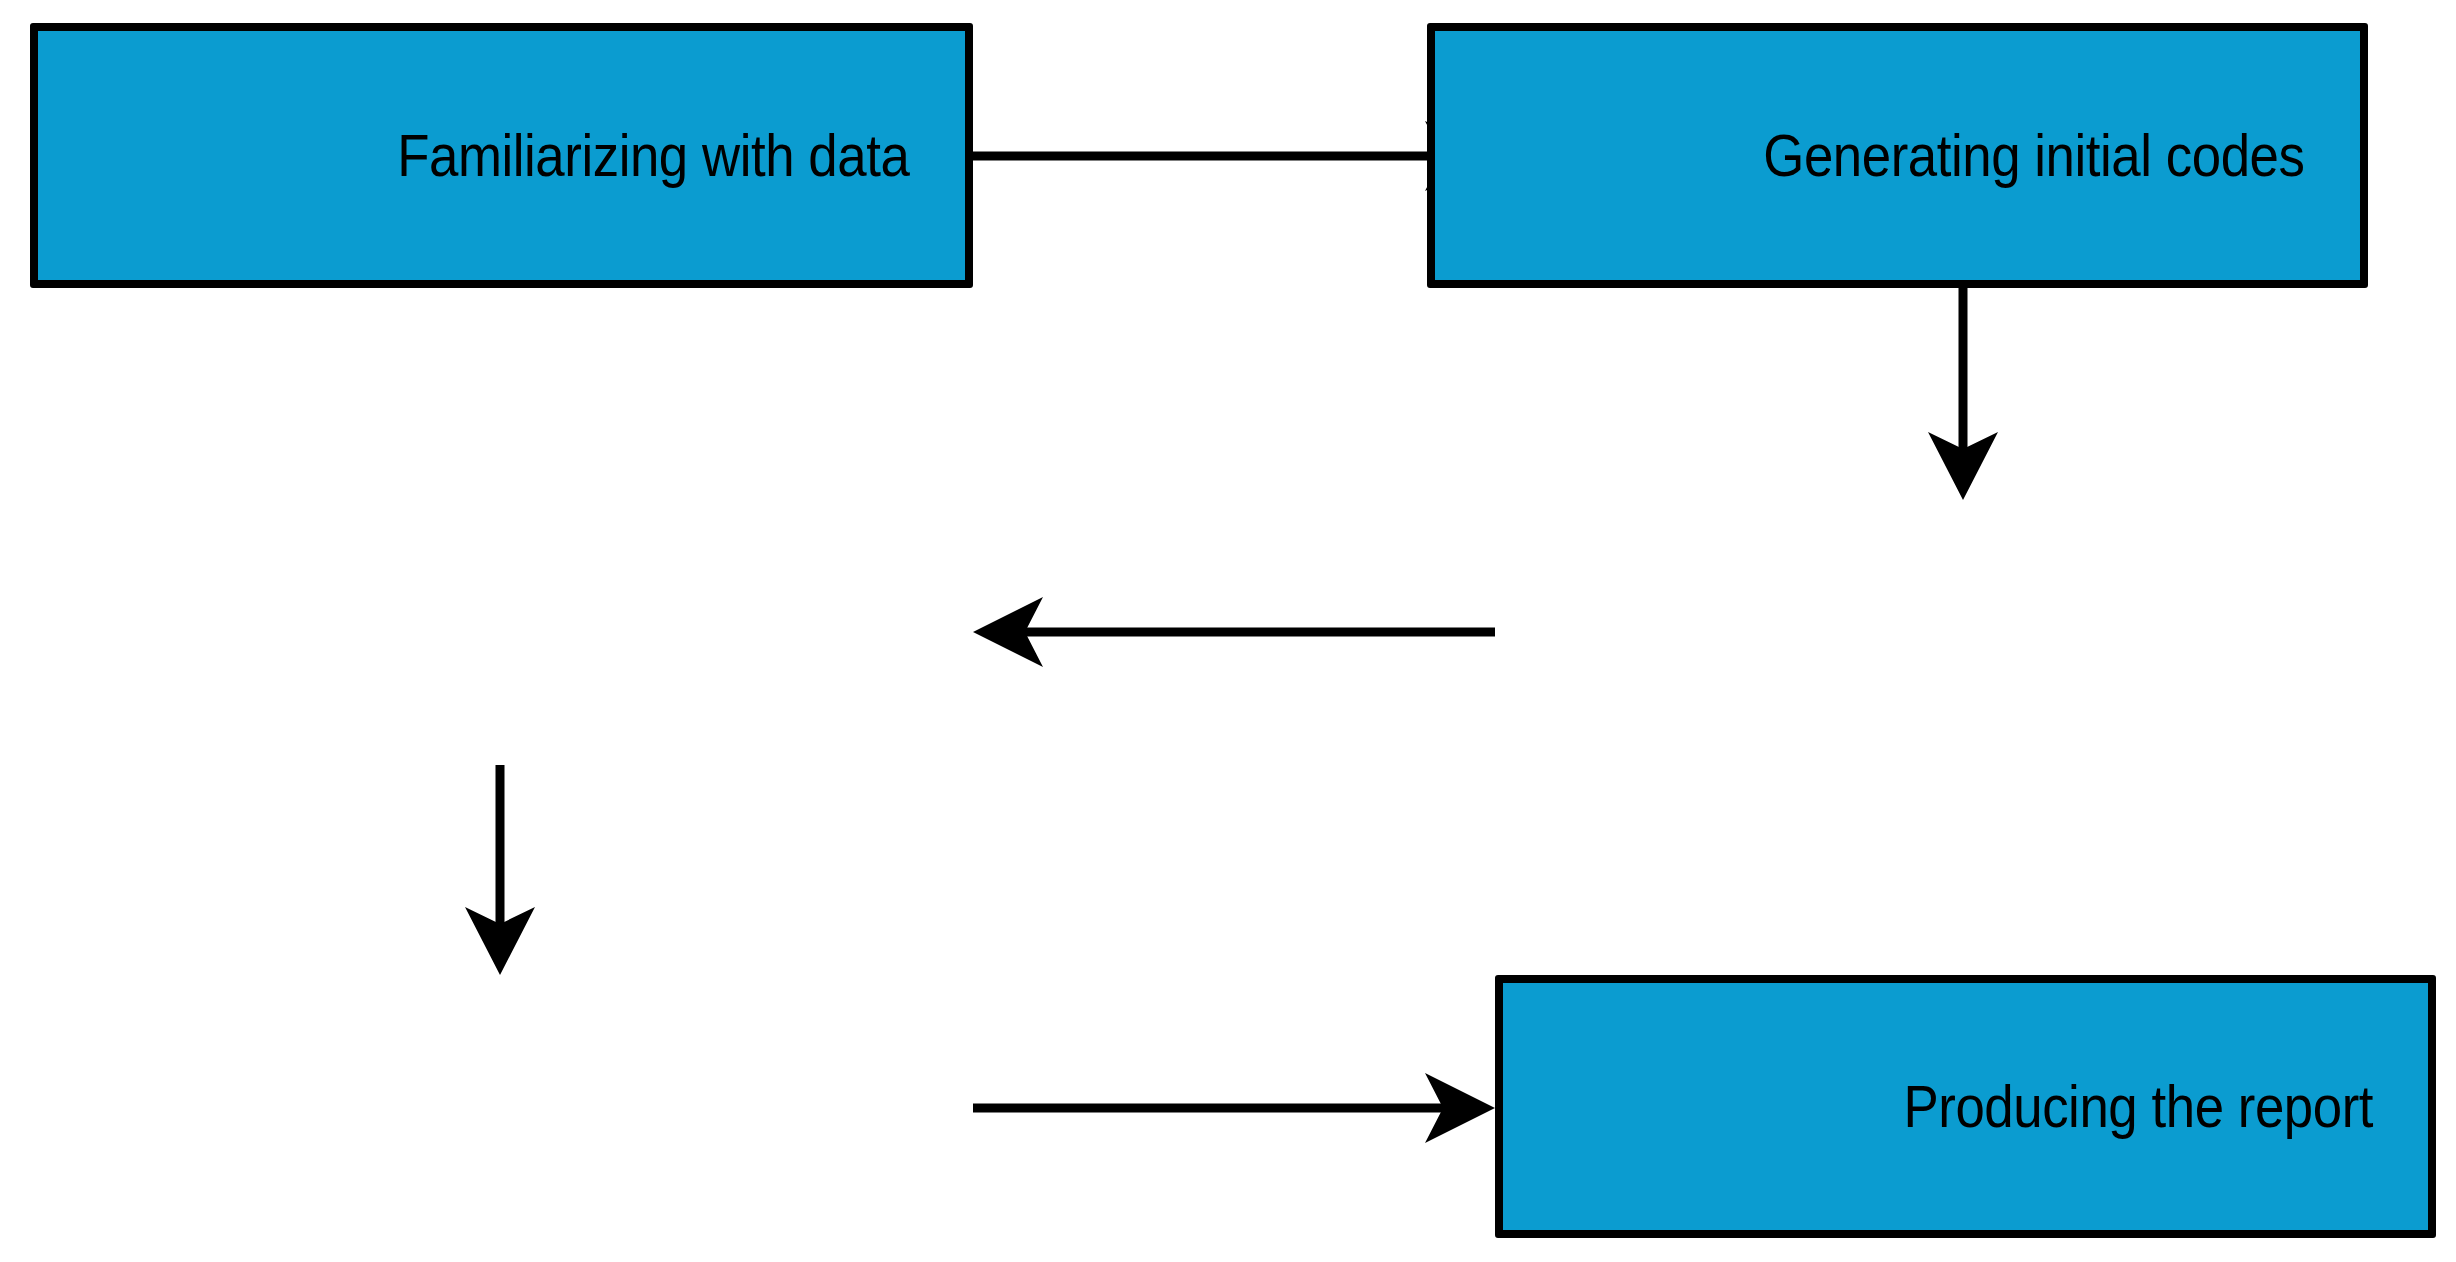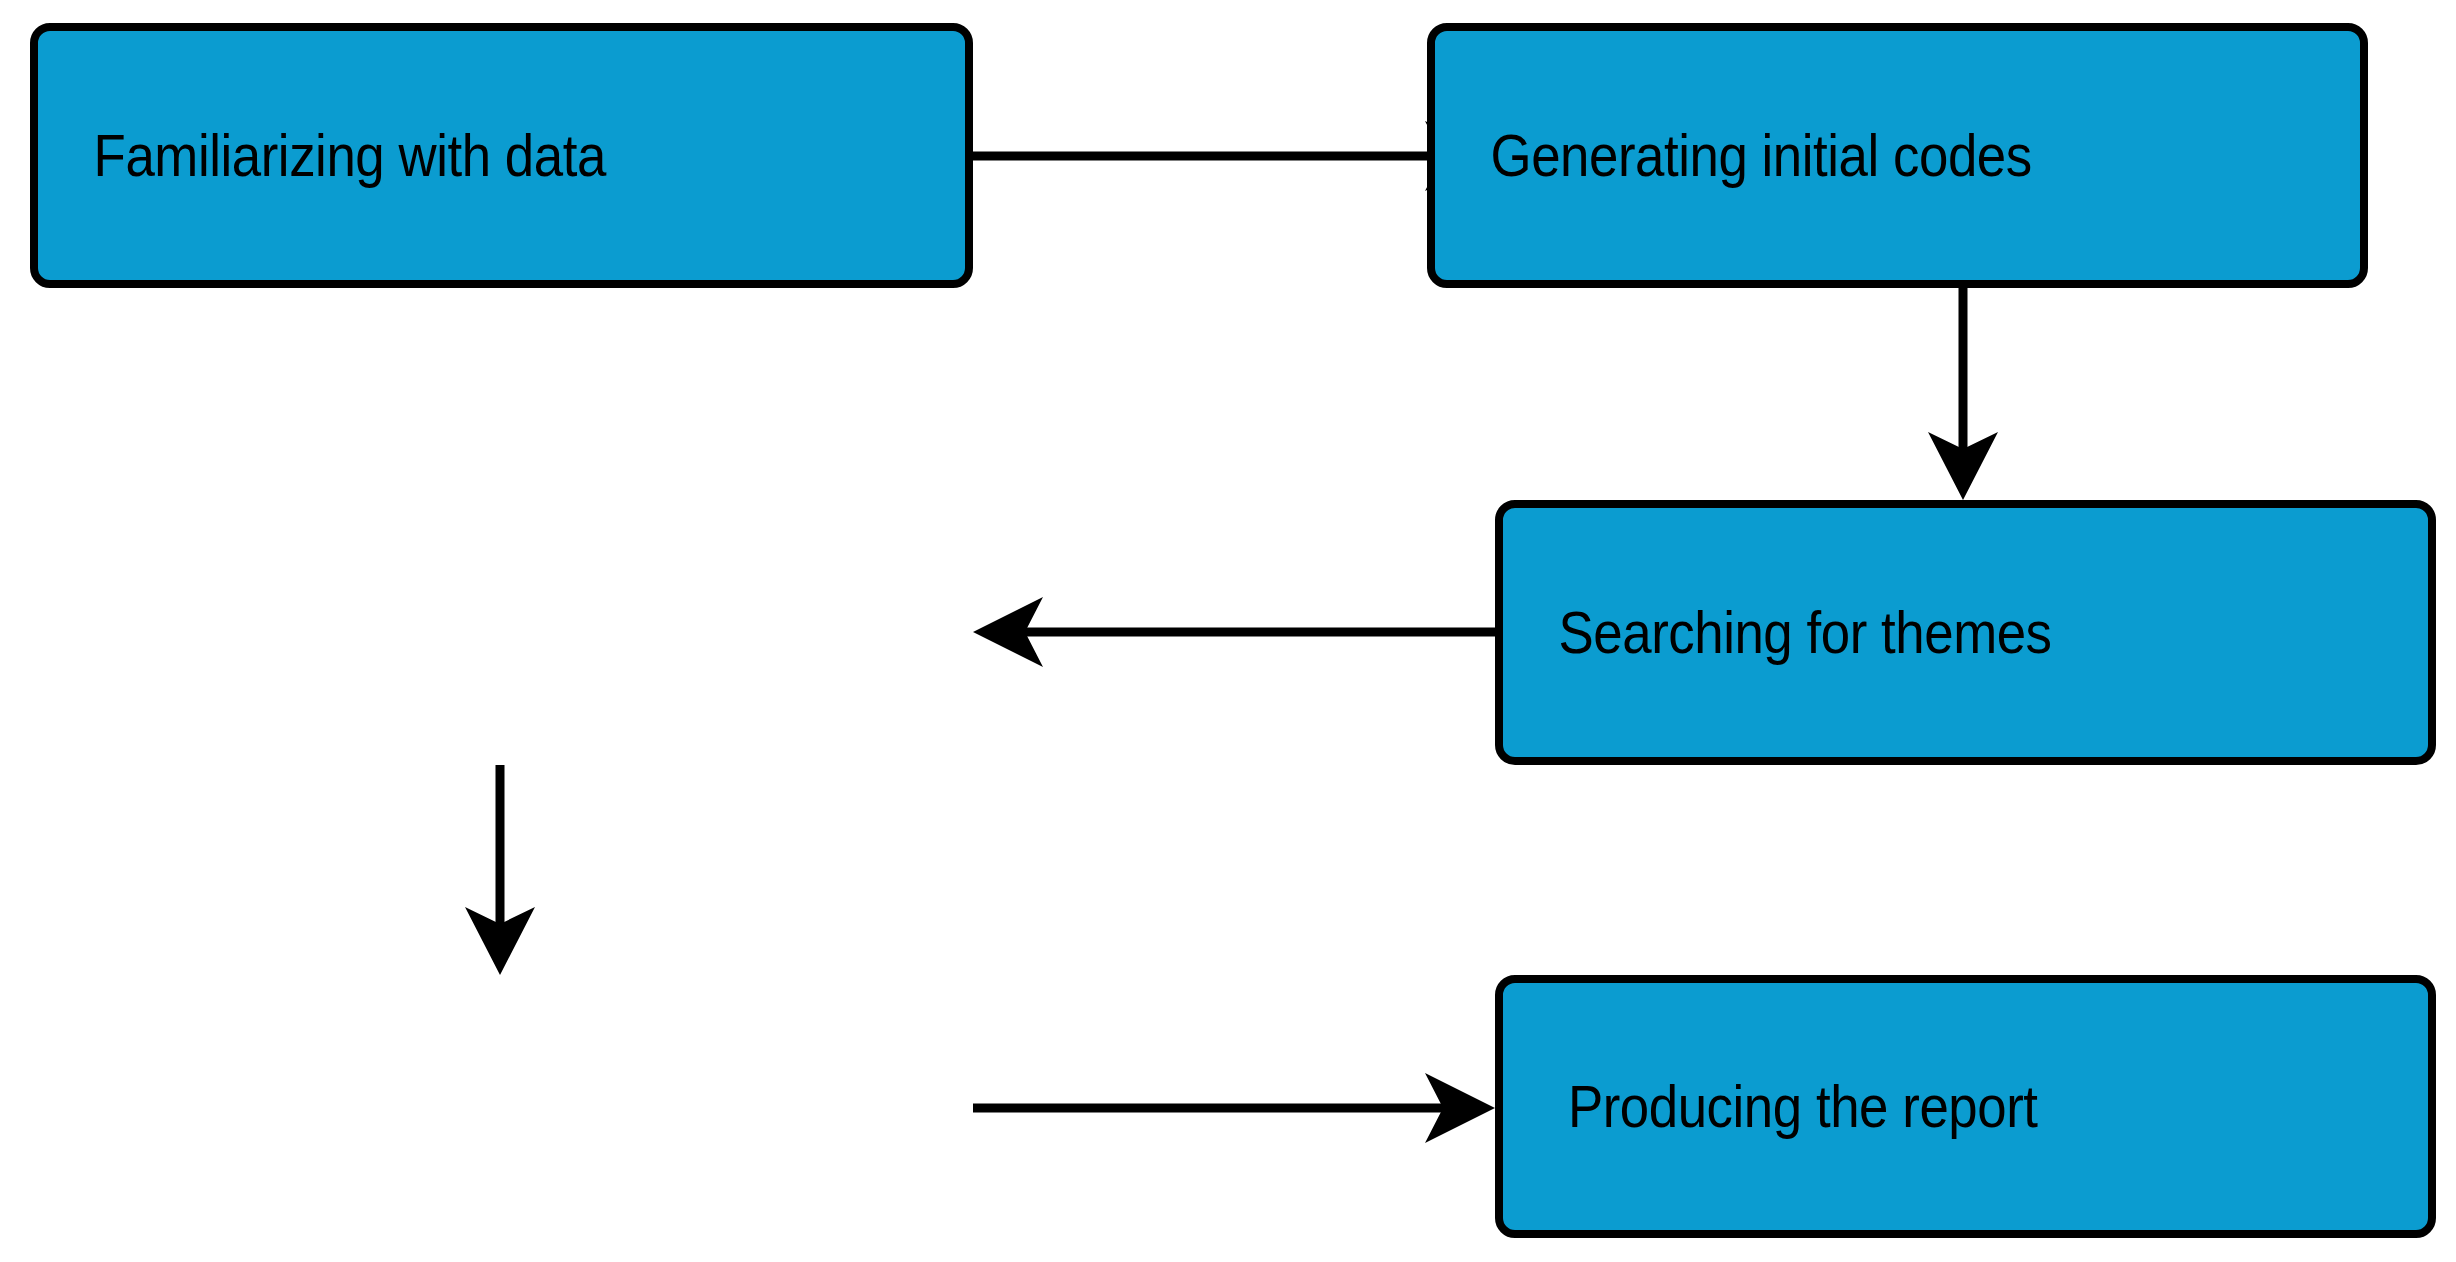--- a/index.html
+++ b/index.html
@@ -22,25 +22,25 @@
     left: 0;
     top: 0;
     width: 2456px;
     height: 1262px;
   }
   .node-box {
     position: absolute;
     box-sizing: border-box;
     background: #0b9cd0;
     border: 8px solid #000000;
-    border-radius: 20px;
+    border-radius: 3px;
     display: flex;
     align-items: center;
     justify-content: center;
-    text-align: left;
+    text-align: right;
     z-index: 2;
   }
   .node-label {
     display: block;
     width: 100%;
     color: #000000;
     font-family: "Liberation Sans", sans-serif;
     font-size: 60px;
     font-weight: 400;
     line-height: 1.12;
@@ -84,22 +84,19 @@
 
   <div class="node-box" style="left:30px; top:23px; width:943px; height:265px;">
     <span class="node-label">Familiarizing with data</span>
   </div>
 
   <div class="node-box" style="left:1427px; top:23px; width:941px; height:265px;">
     <span class="node-label">Generating initial codes</span>
   </div>
 
 
-  <div class="node-box" style="left:1495px; top:500px; width:941px; height:265px;">
-    <span class="node-label">Searching for themes</span>
-  </div>
 
 
   <div class="node-box" style="left:1495px; top:975px; width:941px; height:263px;padding-left:10px;">
     <span class="node-label">Producing the report</span>
   </div>
 
 </div>
 
 </body></html>

